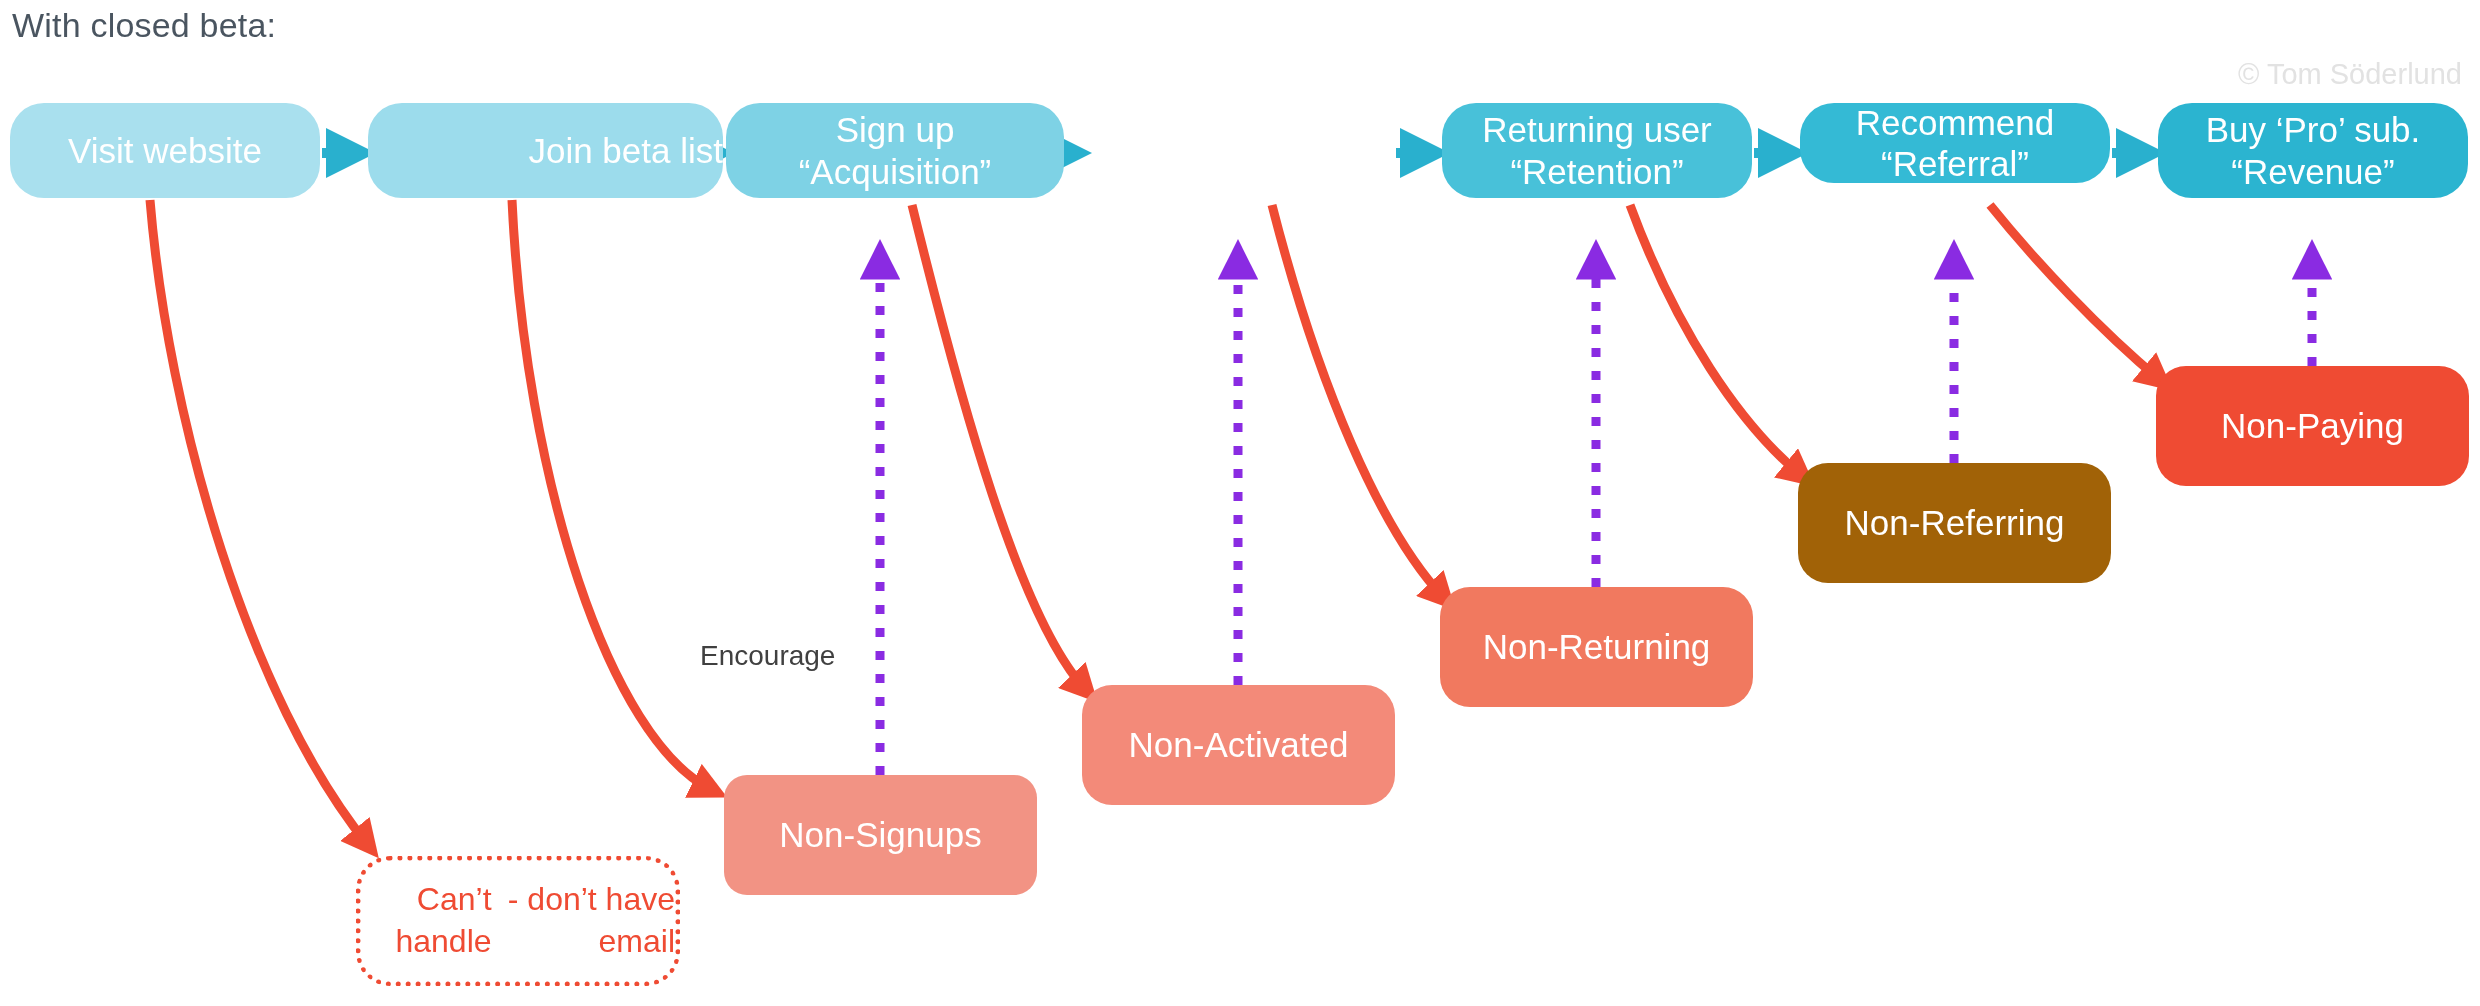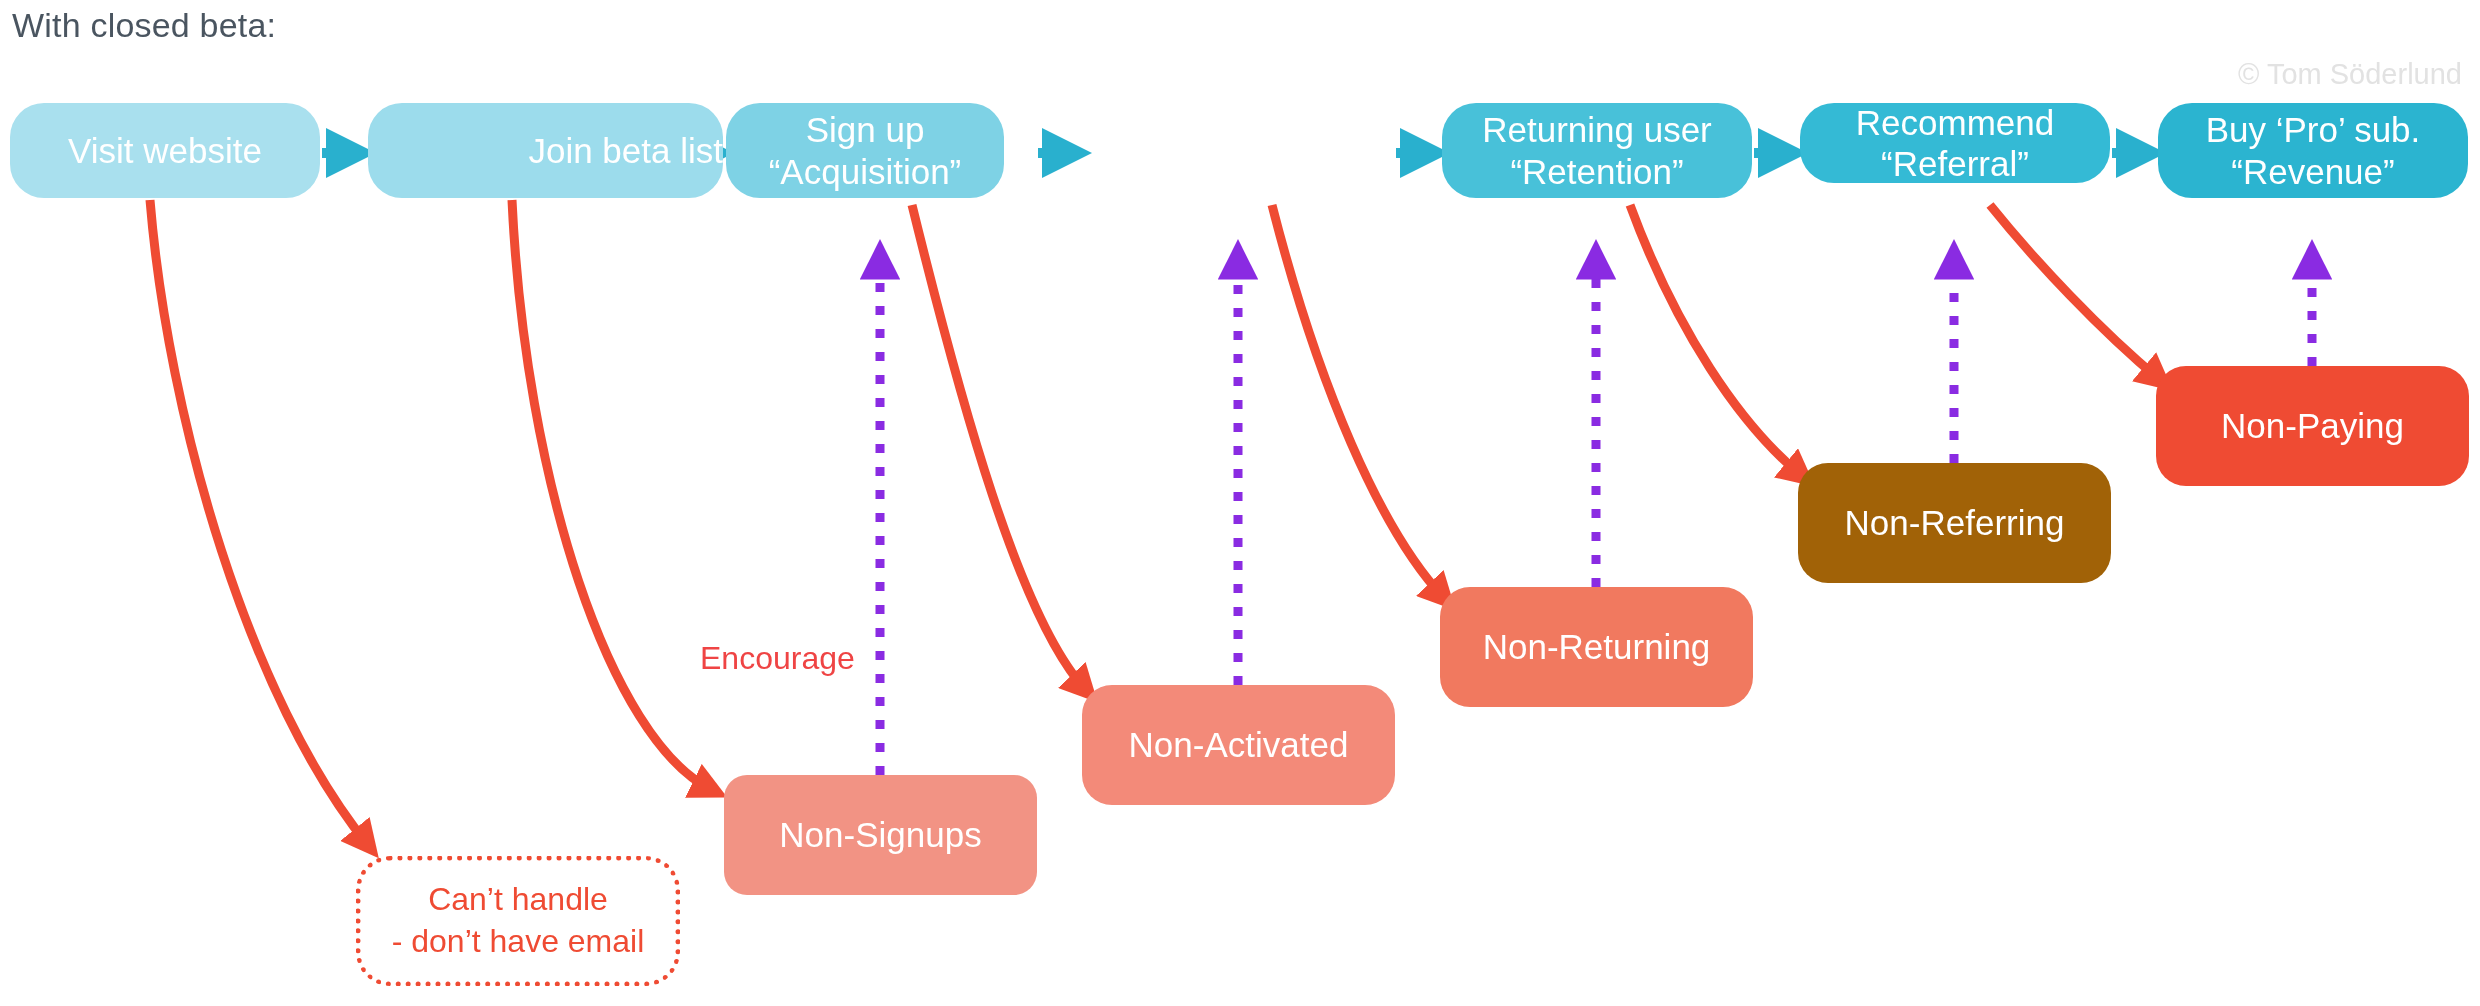--- a/index.html
+++ b/index.html
@@ -56,32 +56,32 @@
     border-radius: 30px;
   }
   .note-box {
     position: absolute;
     box-sizing: border-box;
     border: 5px dotted #ef4b33;
     border-radius: 34px;
     background: transparent;
     color: #ef4b33;
     display: flex;
-    flex-direction: column;
+    flex-direction: row;
     align-items: center;
     justify-content: center;
     font-family: "Liberation Sans", sans-serif;
     font-size: 32px;
     line-height: 1.3;
     text-align: right;
   }
   .edge-label {
     position: absolute;
-    color: #ef4444;
-    font-size: 32px;
+    color: #404040;
+    font-size: 28px;
     font-family: "Liberation Sans", sans-serif;
     white-space: nowrap;
   }
   svg.overlay {
     position: absolute;
     left: 0;
     top: 0;
     width: 2480px;
     height: 1006px;
     pointer-events: none;
@@ -136,21 +136,21 @@
   </svg>
 
   <div class="node" id="n0" style="left: 10px; top: 103px; width: 310px; height: 95px; background: rgb(169, 224, 238);">
     <span class="line1">Visit website</span>
 
   </div>
   <div class="node" id="n1" style="left: 368px; top: 103px; width: 355px; height: 95px; background: rgb(156, 220, 236); align-items: flex-end;">
     <span class="line1">Join beta list</span>
 
   </div>
-  <div class="node" id="n2" style="left: 726px; top: 103px; width: 278px; height: 95px; background: rgb(126, 210, 229);">
+  <div class="node" id="n2" style="left: 726px; top: 103px; width: 338px; height: 95px; background: rgb(126, 210, 229);">
     <span class="line1">Sign up</span>
     <span class="line2">“Acquisition”</span>
   </div>
   <div class="node" id="n4" style="left: 1442px; top: 103px; width: 310px; height: 95px; background: rgb(72, 193, 217);">
     <span class="line1">Returning user</span>
     <span class="line2">“Retention”</span>
   </div>
   <div class="node" id="n5" style="left: 1800px; top: 103px; width: 310px; height: 80px; background: rgb(52, 186, 213);">
     <span class="line1">Recommend</span>
     <span class="line2">“Referral”</span>

